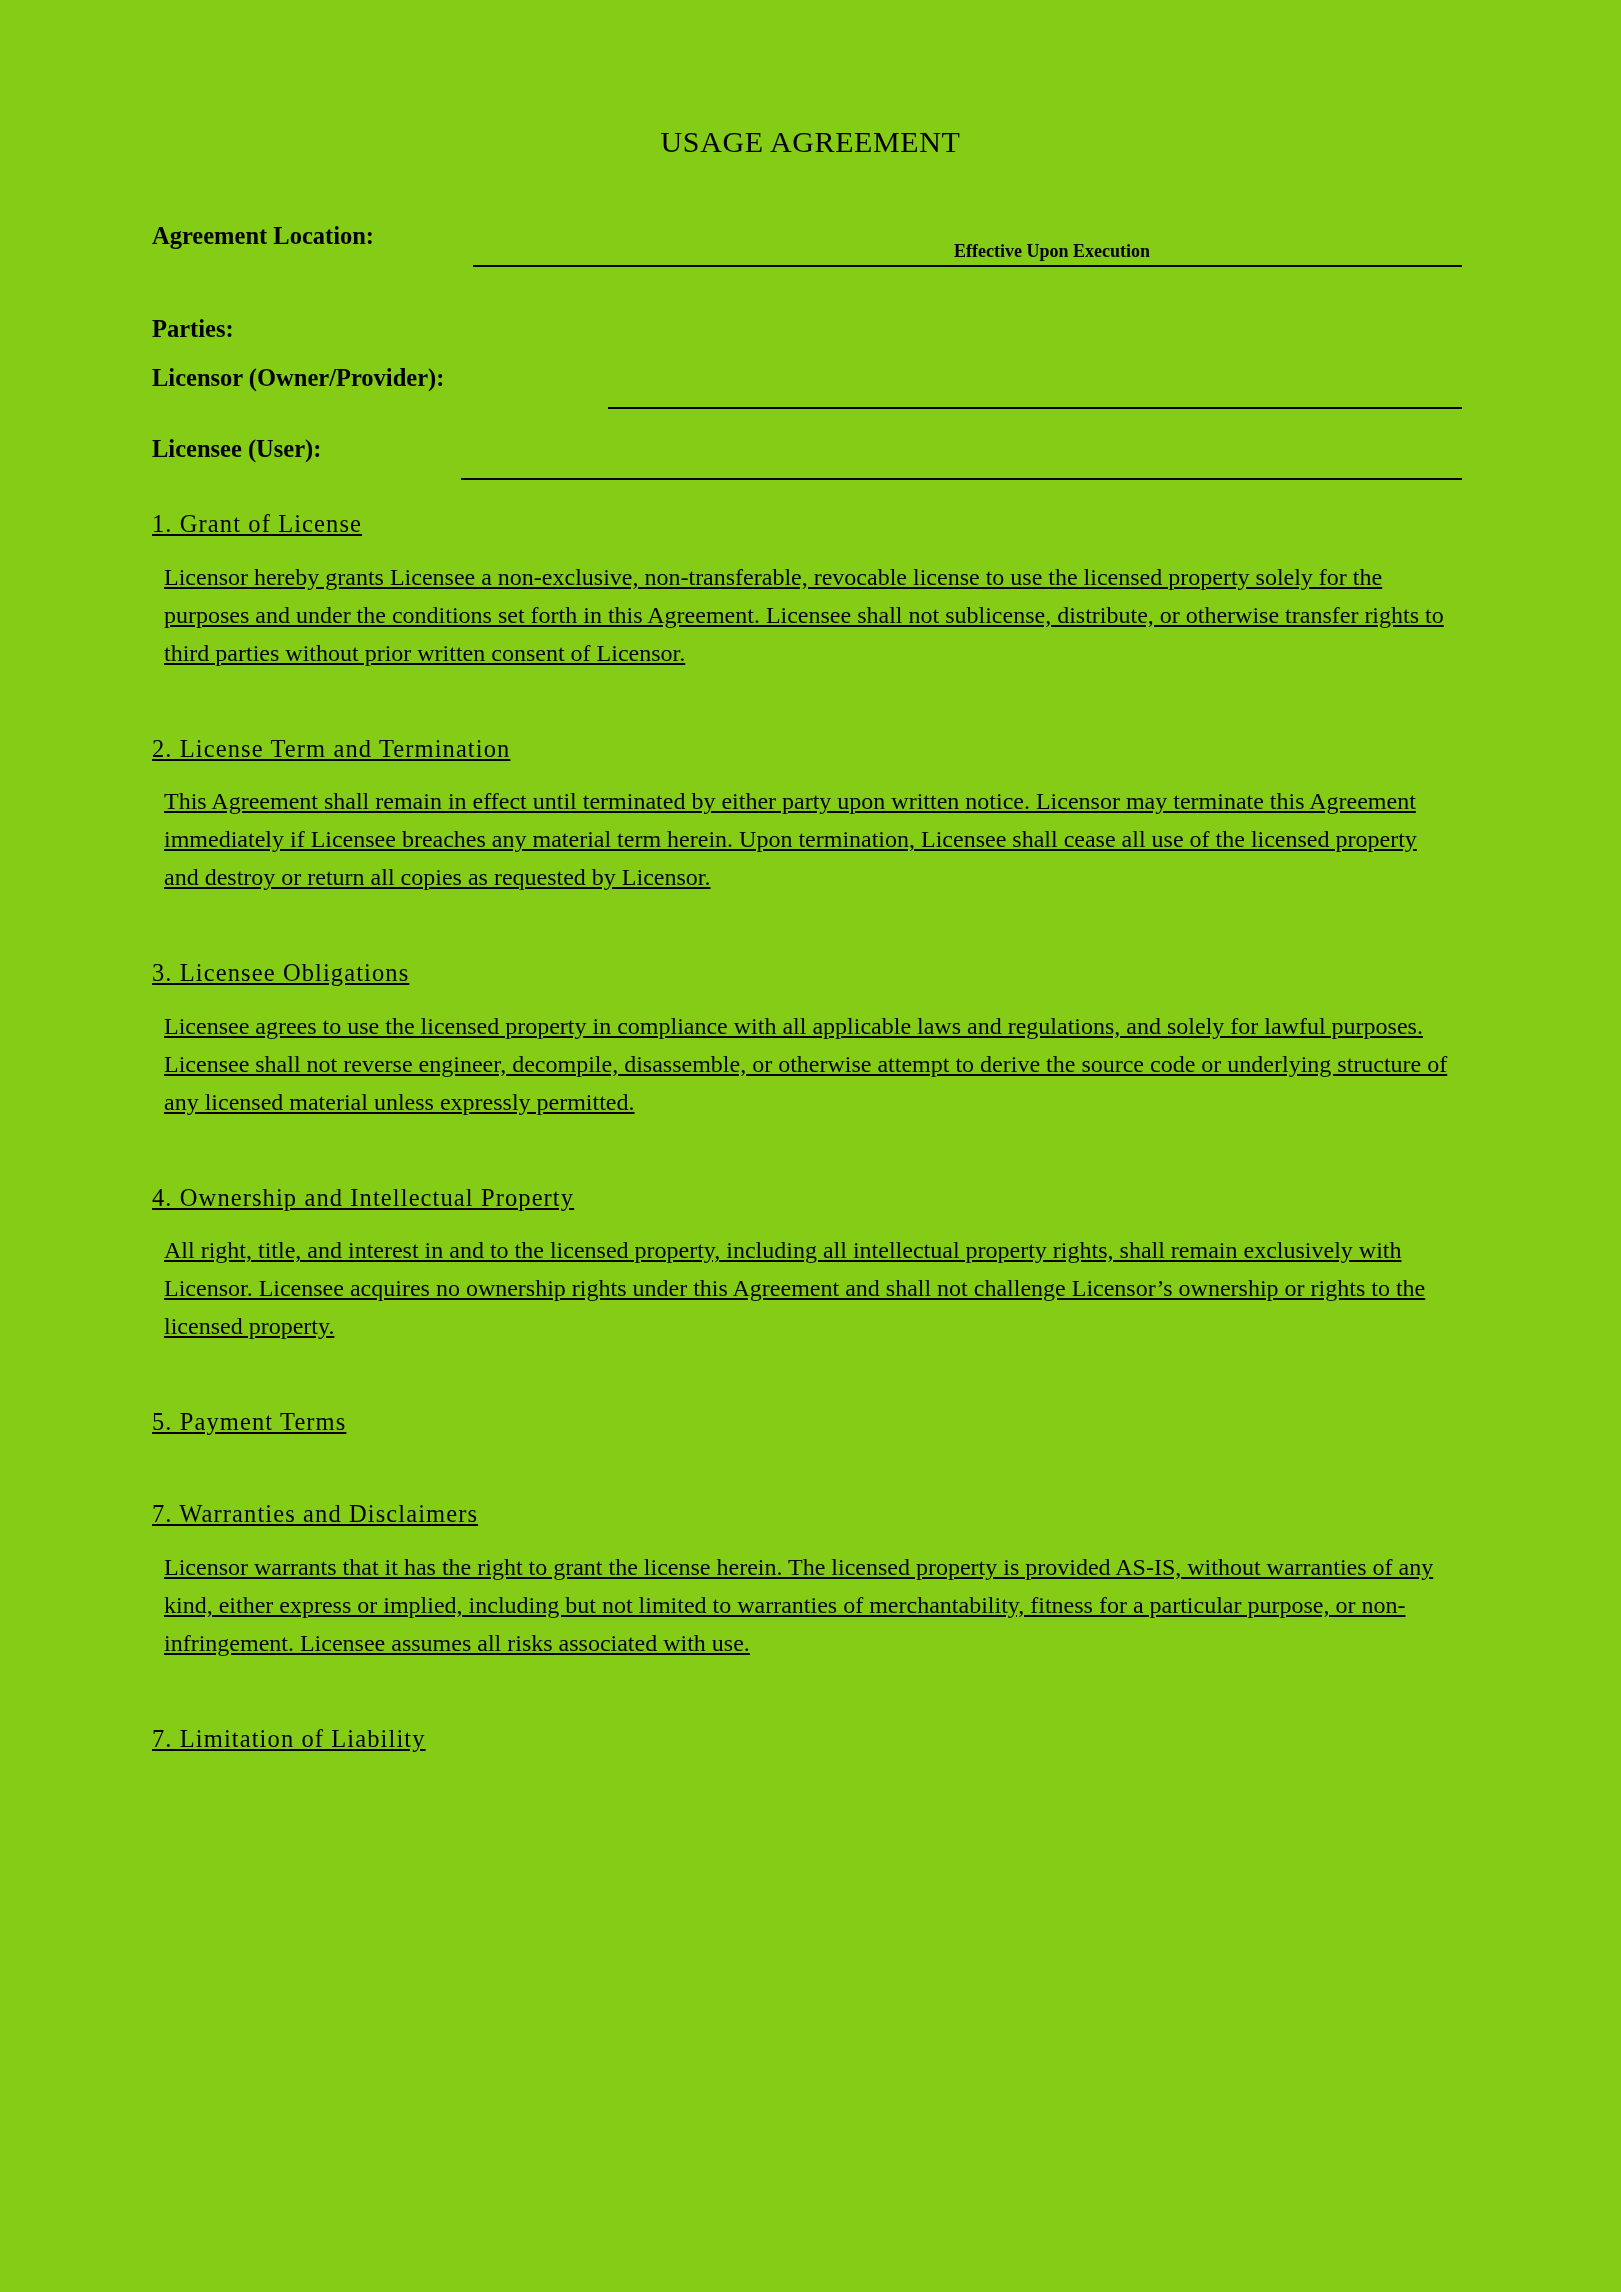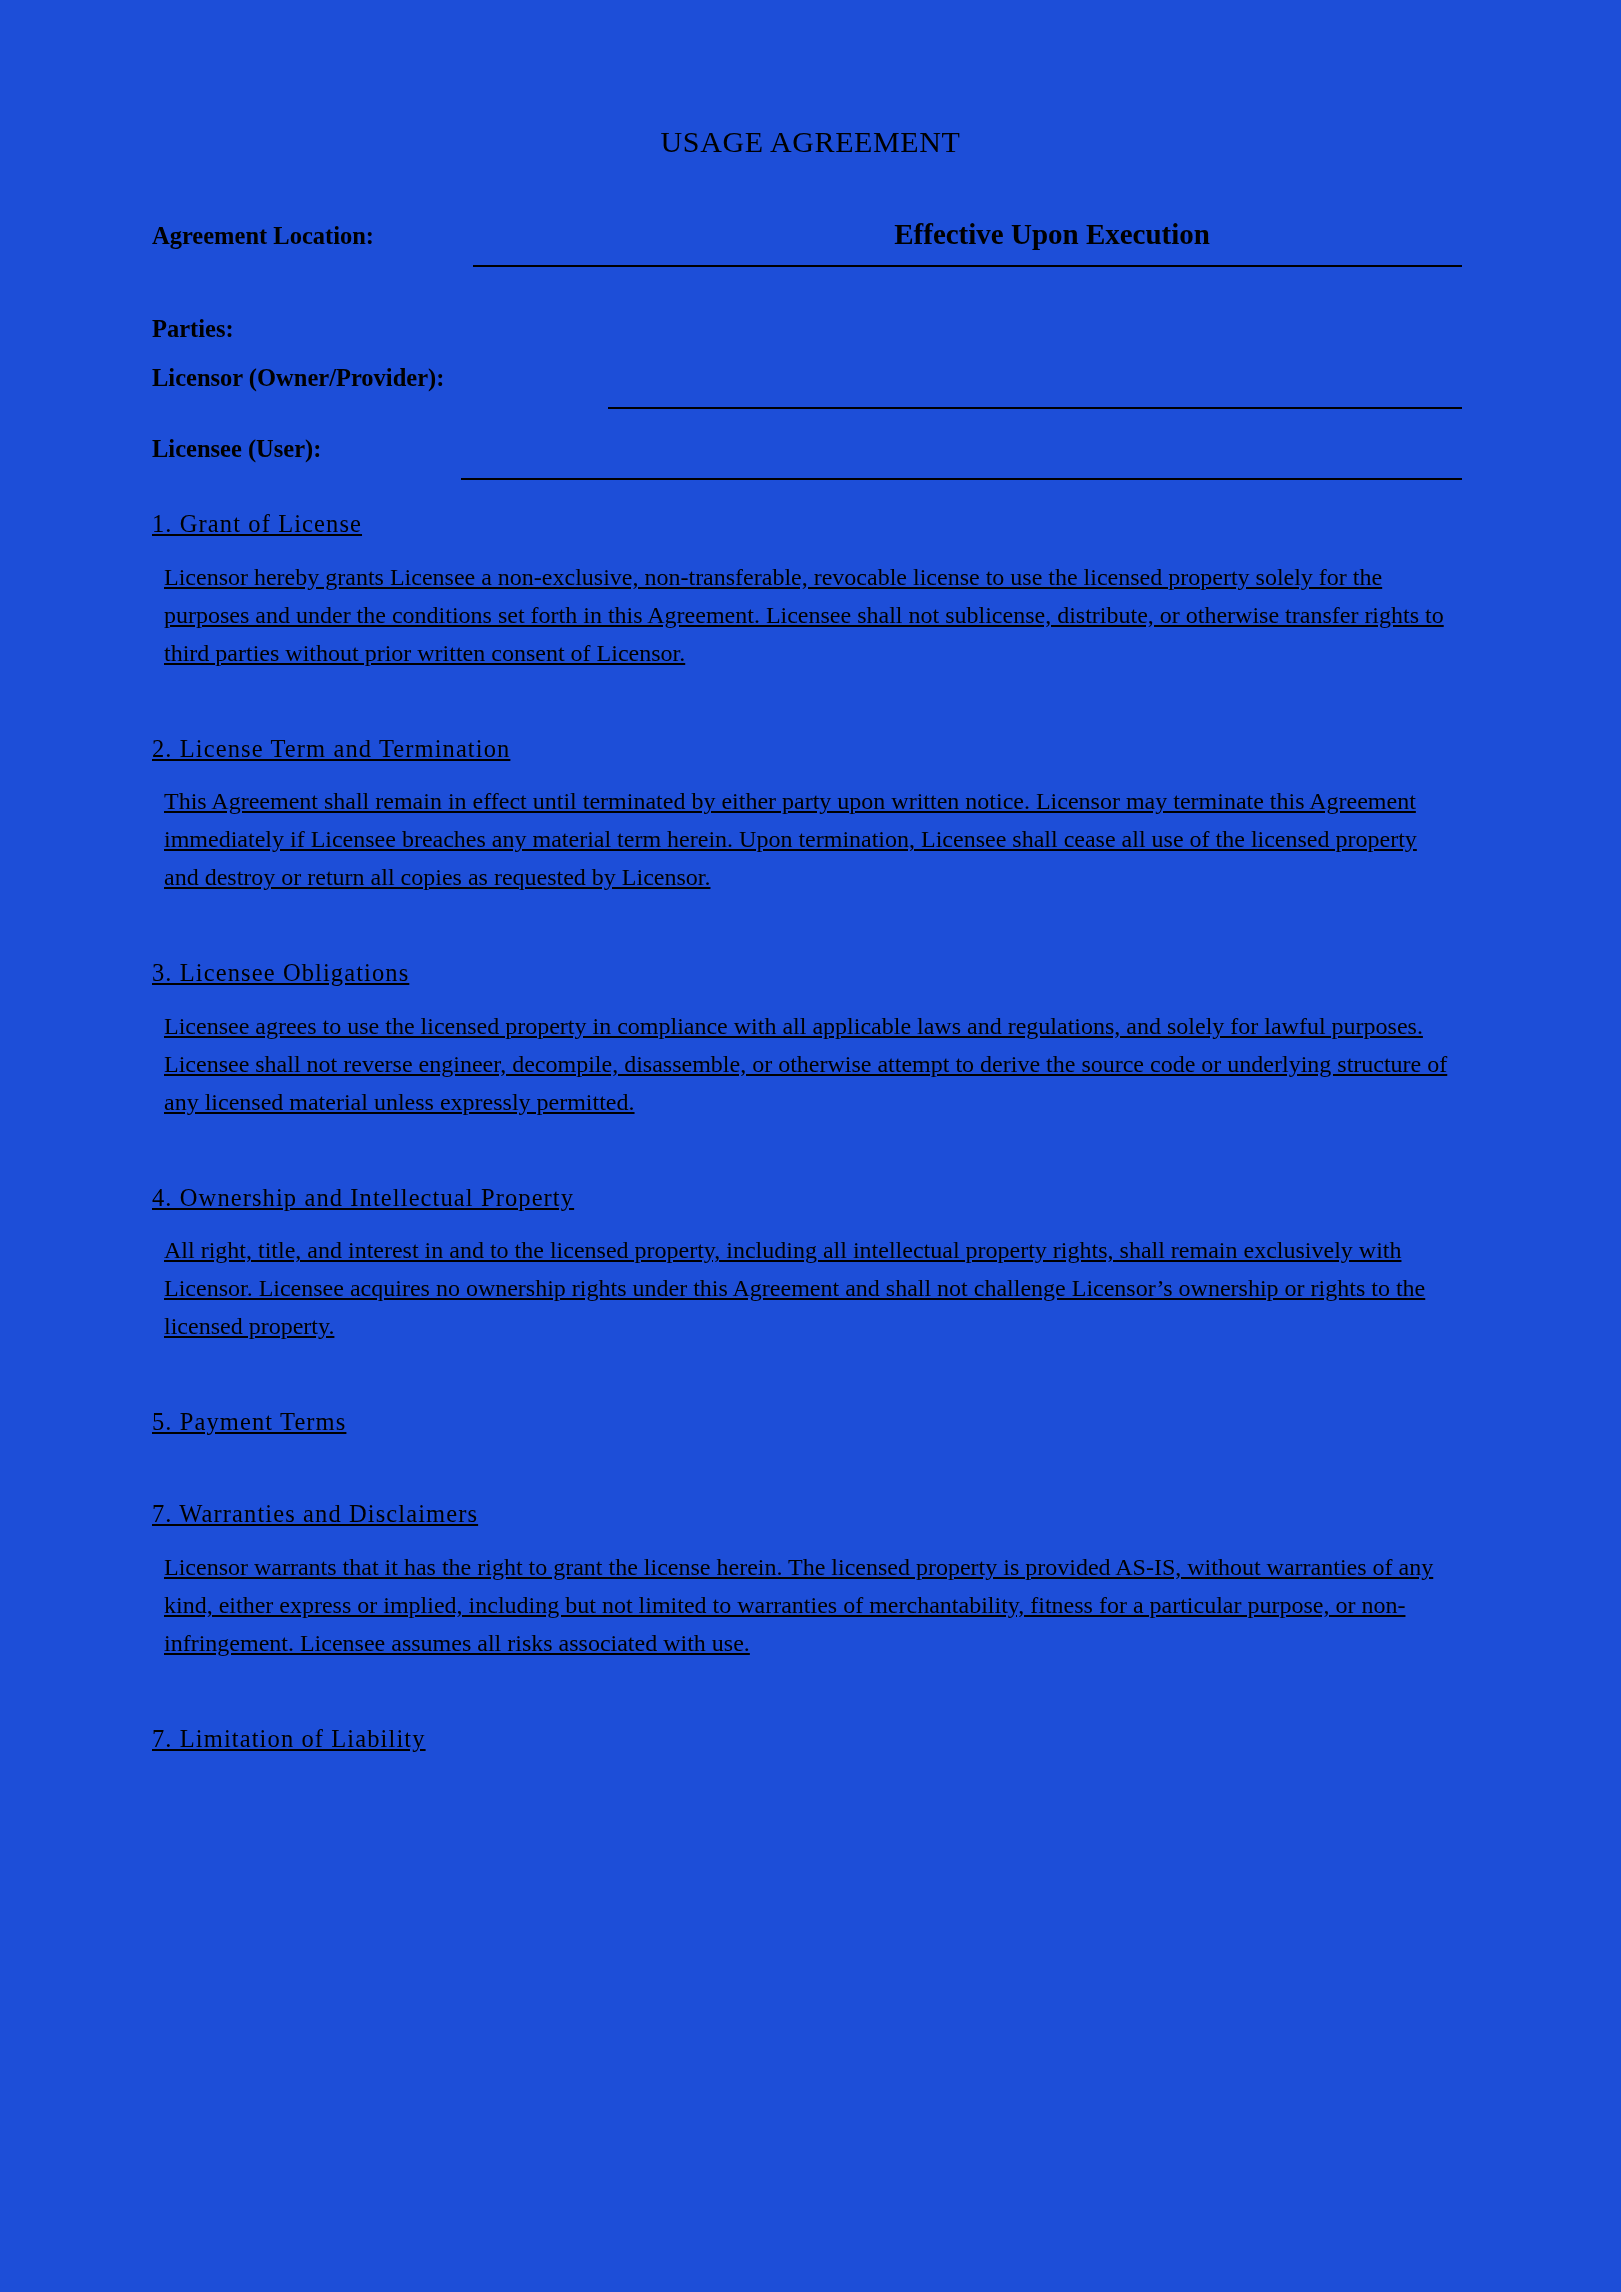--- a/index.html
+++ b/index.html
@@ -10,21 +10,21 @@
 
   body {
     font-family: "Liberation Serif", "DejaVu Serif", serif;
     color: #000000;
   }
 
   .page {
     position: relative;
     width: 1621px;
     height: 2293px;
-    background: #1d4ed8;
+    background: #84cc16;
     box-sizing: border-box;
     overflow: hidden;
   }
 
   
   .doc-title {
     position: absolute;
     top: 123px;
     left: 0;
     width: 1621px;
@@ -59,22 +59,22 @@
 
   .field-rule {
     position: absolute;
     bottom: 0;
     height: 0;
     border-bottom: 2.9px solid #000000;
   }
 
   .field-value {
     position: absolute;
-    bottom: 19px;
-    font-size: 29px;
+    bottom: 2px;
+    font-size: 18px;
     line-height: 28px;
     white-space: nowrap;
     text-align: center;
   }
 
   
   .row-location { top: 221px; }
   .row-location .field-rule { left: 321px; right: 7.8px; }
   .row-location .field-value { left: 490px; right: 7.8px; }
 

